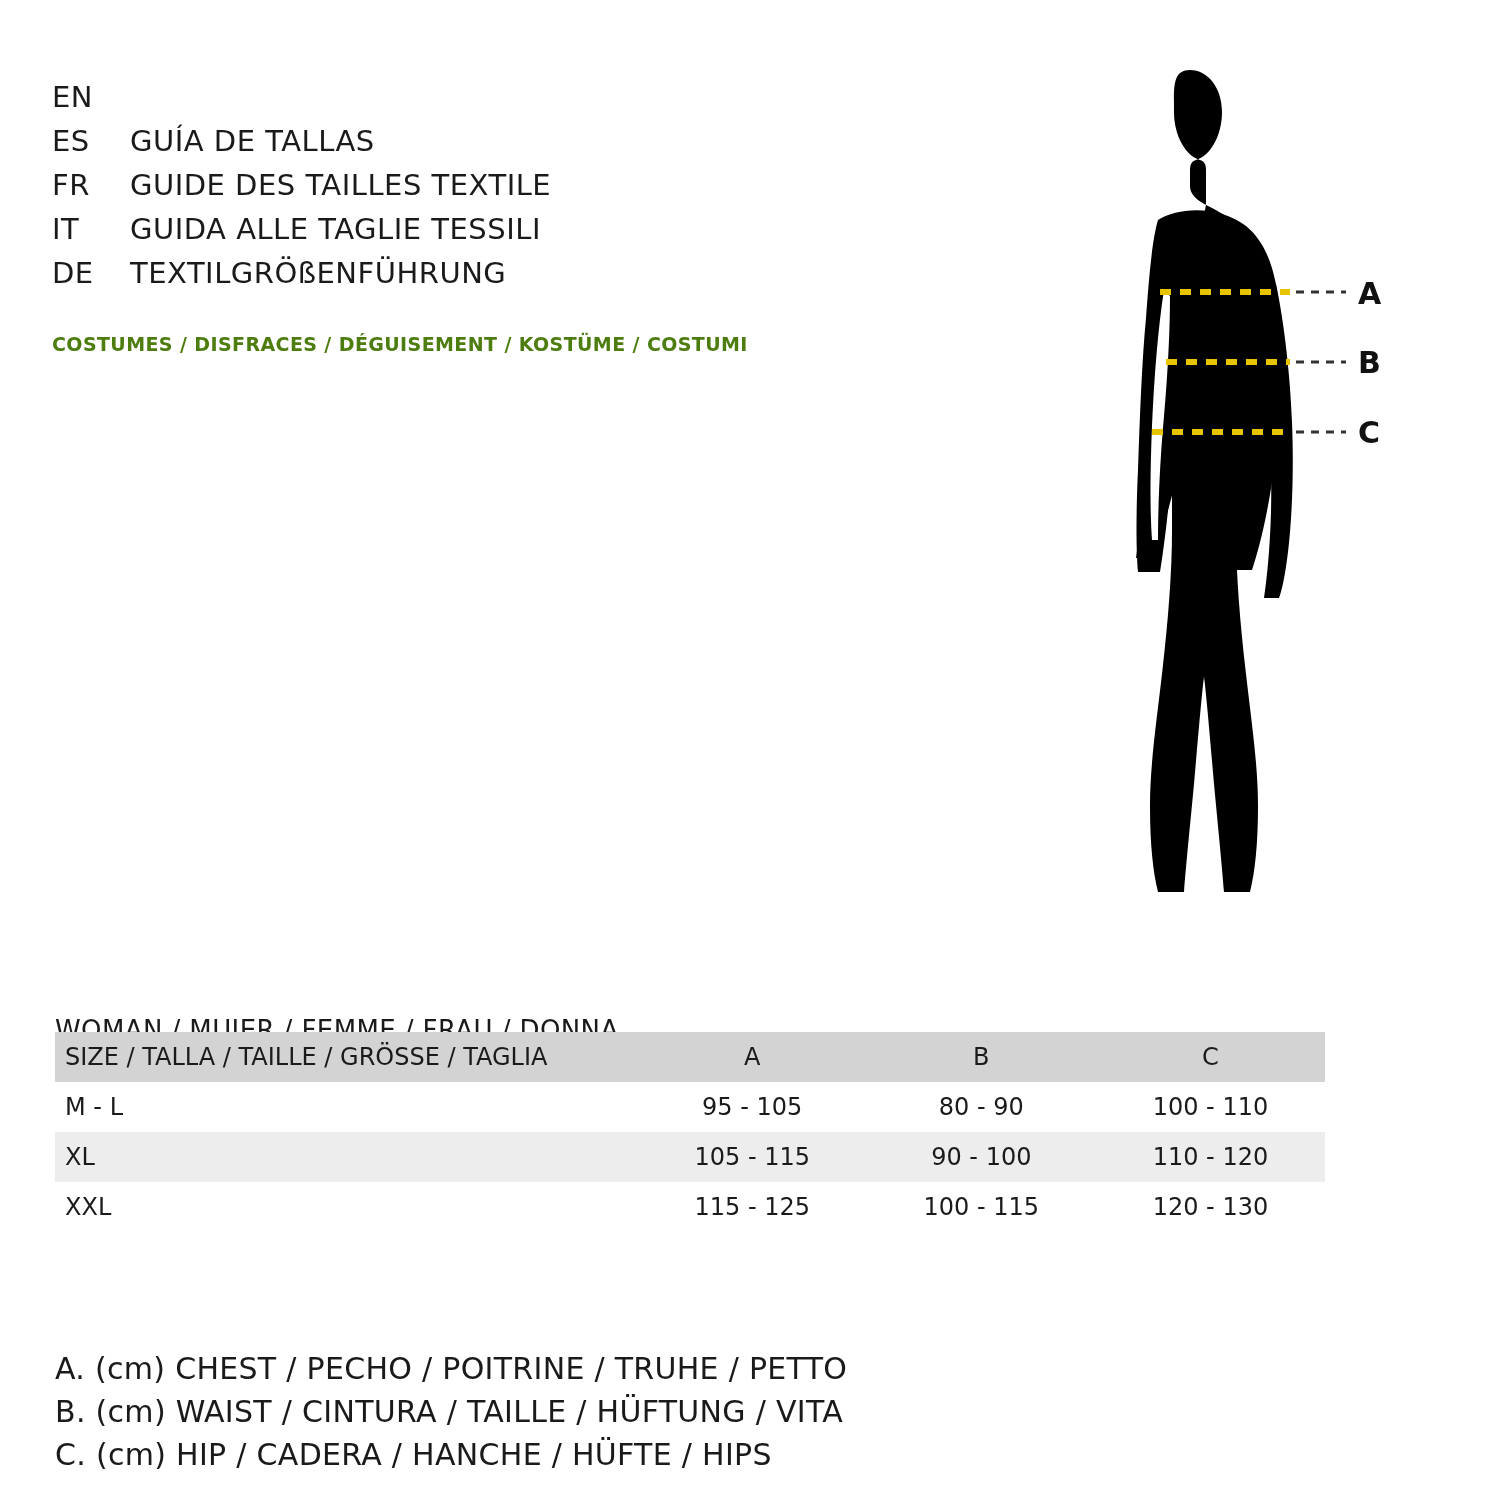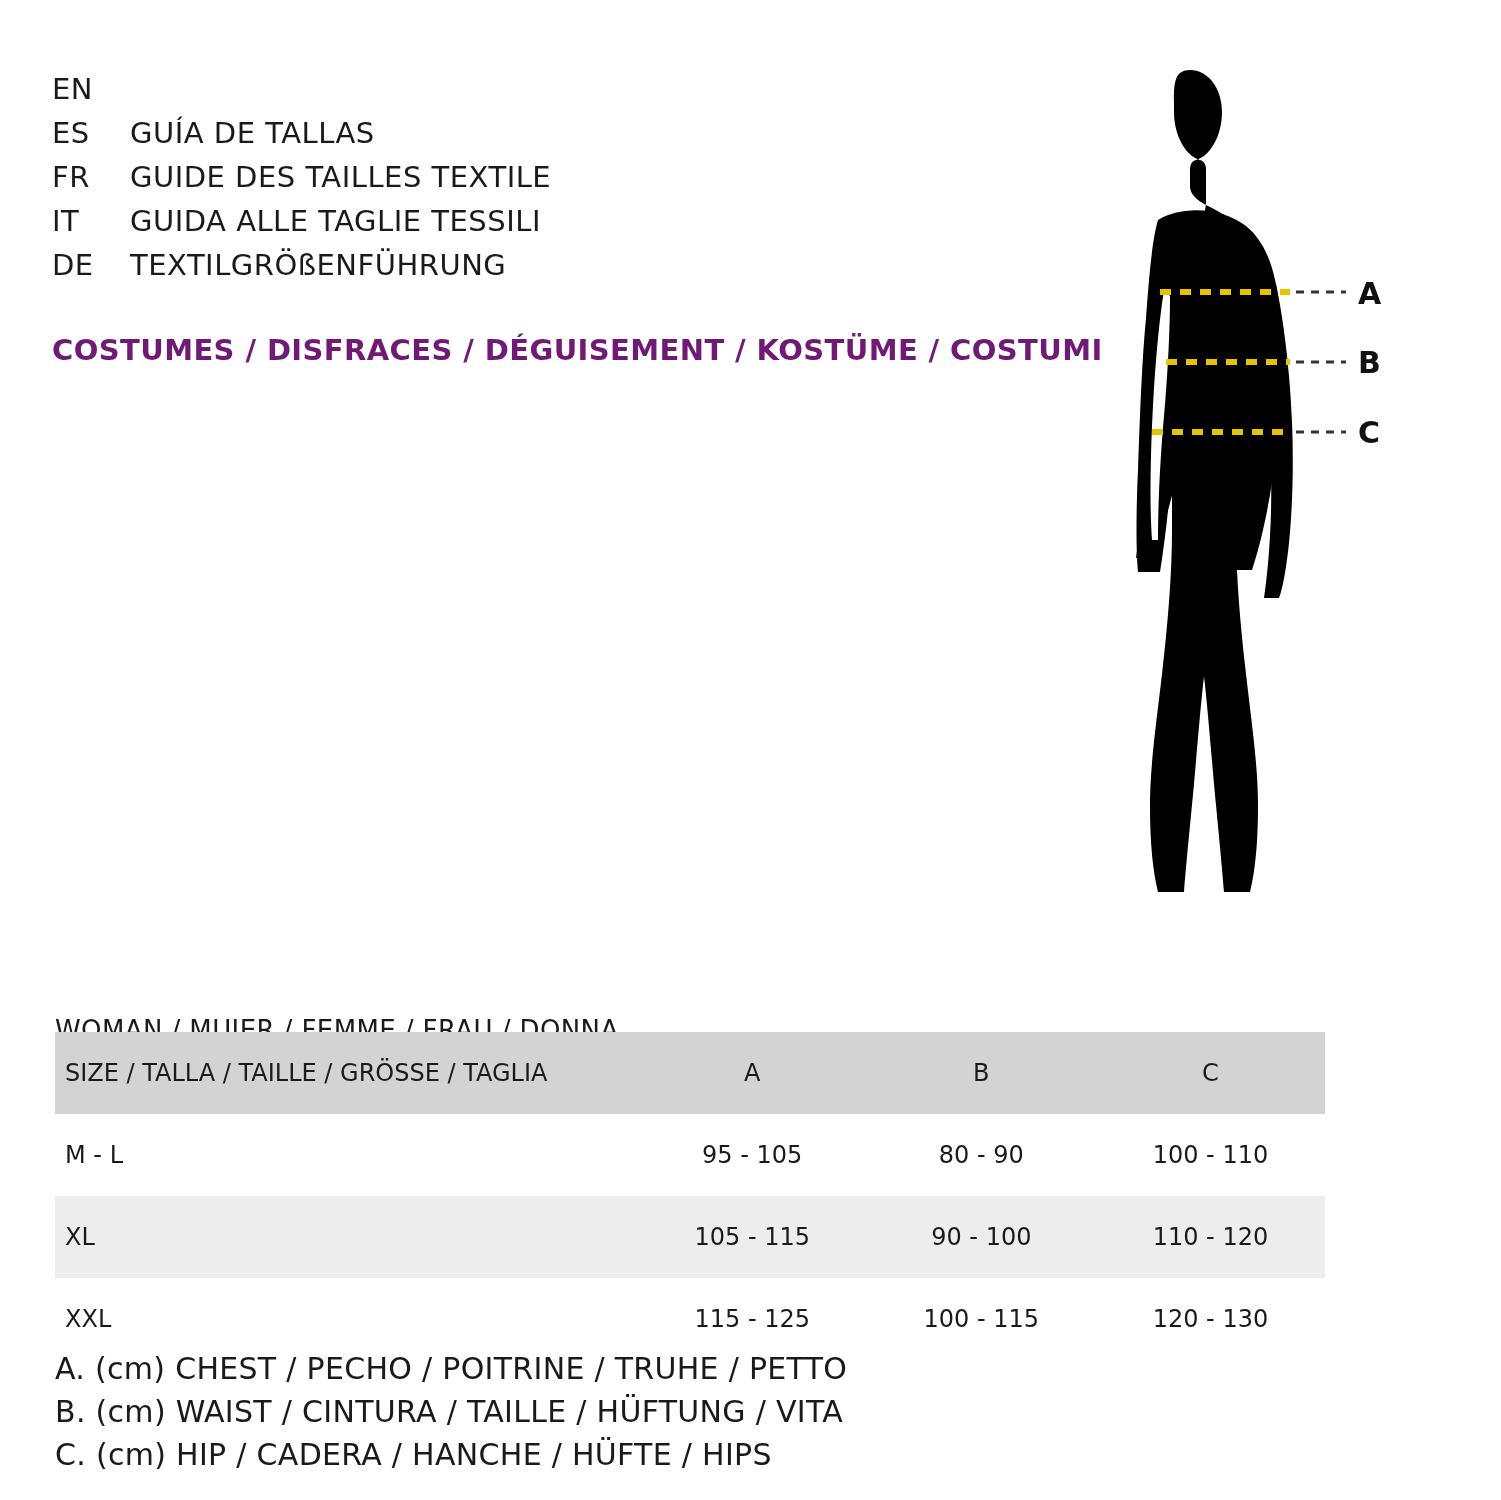--- a/index.html
+++ b/index.html
@@ -27,33 +27,34 @@
     display: flex;
     align-items: baseline;
     height: 44px;
     font-size: 29px;
     letter-spacing: 0.5px;
     color: #1a1a1a;
   }
   .lang-code {
     width: 78px;
     flex: 0 0 78px;
+    margin-top: 8px;
   }
   .lang-text {
     flex: 1 1 auto;
   }
 
   #costumes-line {
     position: absolute;
     left: 52px;
     top: 333px;
-    font-size: 29px;
+    font-size: 19px;
     font-weight: bold;
     letter-spacing: 0.4px;
-    color: #701a75;
+    color: #4d7c0f;
   }
 
   
   #figure-area {
     position: absolute;
     left: 1040px;
     top: 60px;
     width: 420px;
     height: 880px;
   }
@@ -84,21 +85,21 @@
   #size-table {
     position: absolute;
     left: 55px;
     top: 1032px;
     width: 1270px;
     border-collapse: collapse;
     font-size: 24px;
     color: #1a1a1a;
   }
   #size-table th, #size-table td {
-    padding: 24px 0;
+    padding: 8px 0;
     font-weight: normal;
     height: 34px;
   }
   #size-table thead tr {
     background: #d3d3d3;
   }
   #size-table tbody tr:nth-child(odd) {
     background: #ffffff;
   }
   #size-table tbody tr:nth-child(even) {

